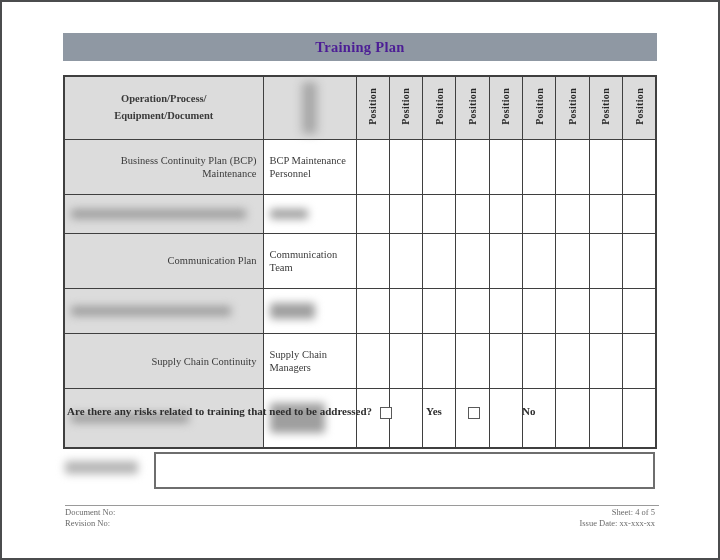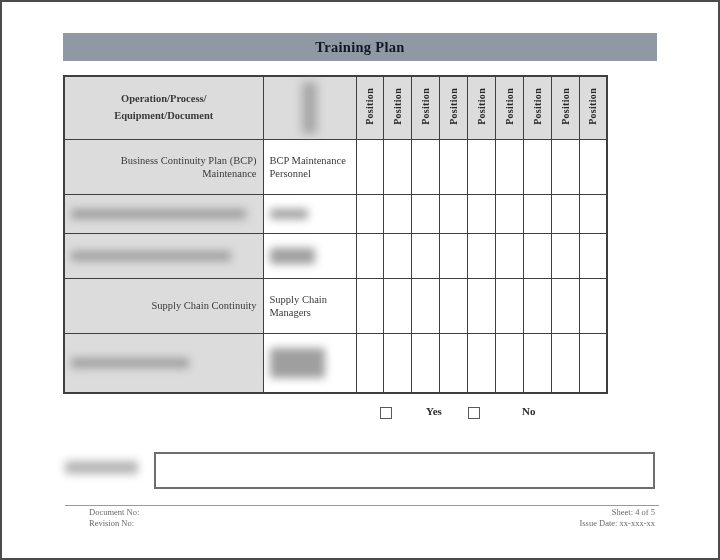--- a/index.html
+++ b/index.html
@@ -15,28 +15,28 @@
   }
 
   
   .title-bar {
     position: absolute; left: 61px; top: 31px;
     width: 594px; height: 28px;
     background: #8f98a3;
     display: flex; align-items: center; justify-content: center;
   }
   .title-bar span {
-    color: #0f172a; font-weight: bold; font-size: 14.5px;
+    color: #4c1d95; font-weight: bold; font-size: 14.5px;
     letter-spacing: 0.3px;
   }
 
   
   table.plan {
     position: absolute; left: 61px; top: 73px;
-    width: 545px;
+    width: 594px;
     border-collapse: collapse; table-layout: fixed;
     border: 2px solid #3f3f3f;
   }
   table.plan th, table.plan td {
     border: 1px solid #3f3f3f;
     font-size: 10.5px; color: #3a3a3a;
     vertical-align: middle;
   }
   th.op-head {
     background: #dcdcdc; font-weight: bold; font-size: 11px;
@@ -93,21 +93,21 @@
     font-family: "Liberation Serif", serif; font-size: 11px; padding: 2px 6px;
     outline: none;
   }
 
   
   .footer-divider {
     position: absolute; left: 63px; top: 503px;
     width: 594px; height: 1px; background: #9a9a9a;
   }
   .footer-text {
-    position: absolute; font-size: 8.5px; color: #6a6a6a; margin-left: 24px;
+    position: absolute; font-size: 8.5px; color: #6a6a6a;
   }
   .ft-docno { left: 63px; top: 505px; }
   .ft-revno { left: 63px; top: 516px; }
   .ft-sheet { right: 63px; top: 505px; text-align: left; }
   .ft-issue { right: 63px; top: 516px; text-align: right; }
 </style>
 </head>
 <body>
 
 <div class="page">
@@ -176,20 +176,33 @@
       <td class="mark-cell"></td>
       <td class="mark-cell"></td>
       <td class="mark-cell"></td>
       <td class="mark-cell"></td>
       <td class="mark-cell"></td>
       <td class="mark-cell"></td>
       <td class="mark-cell"></td>
     </tr>
 
 
+    <tr style="height:36px">
+      <td class="op-cell">Communication Plan</td>
+      <td class="aud-cell">Communication Team</td>
+      <td class="mark-cell"></td>
+      <td class="mark-cell"></td>
+      <td class="mark-cell"></td>
+      <td class="mark-cell"></td>
+      <td class="mark-cell"></td>
+      <td class="mark-cell"></td>
+      <td class="mark-cell"></td>
+      <td class="mark-cell"></td>
+      <td class="mark-cell"></td>
+    </tr>
 
     <tr style="height:31px">
       <td class="op-cell">
         <div class="blur-line" style="width:160px;height:10px"></div>
       </td>
       <td class="aud-cell">
         <div class="blur-line" style="width:45px;height:16px"></div>
       </td>
       <td class="mark-cell"></td>
       <td class="mark-cell"></td>
@@ -229,20 +242,21 @@
       <td class="mark-cell"></td>
       <td class="mark-cell"></td>
       <td class="mark-cell"></td>
       <td class="mark-cell"></td>
       <td class="mark-cell"></td>
       <td class="mark-cell"></td>
     </tr>
   </tbody>
     </table>
 
+  <div class="question-text">Are there any risks related to training that need to be addressed?</div>
   <div class="checkbox cb-yes"></div>
   <div class="cb-label lbl-yes">Yes</div>
   <div class="checkbox cb-no"></div>
   <div class="cb-label lbl-no">No</div>
 
   <div class="redacted-label"></div>
   <input type="text" class="risk-input" value="" style="">
 
   <div class="footer-divider"></div>
   <div class="footer-text ft-docno">Document No:</div>

